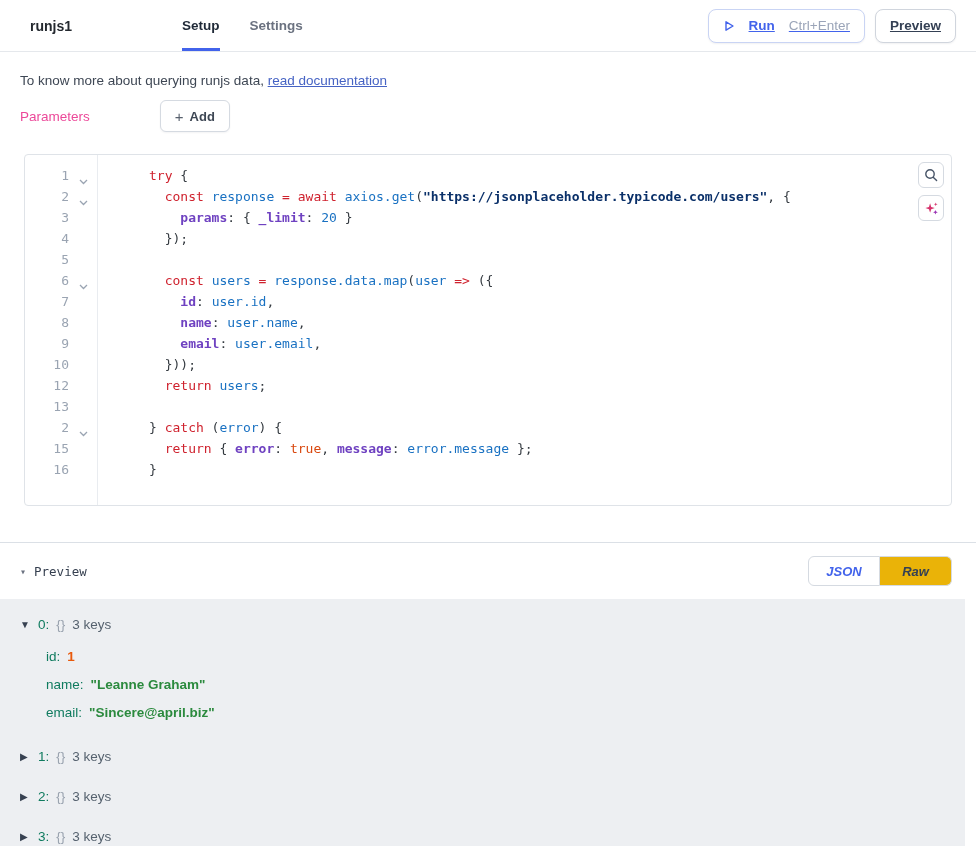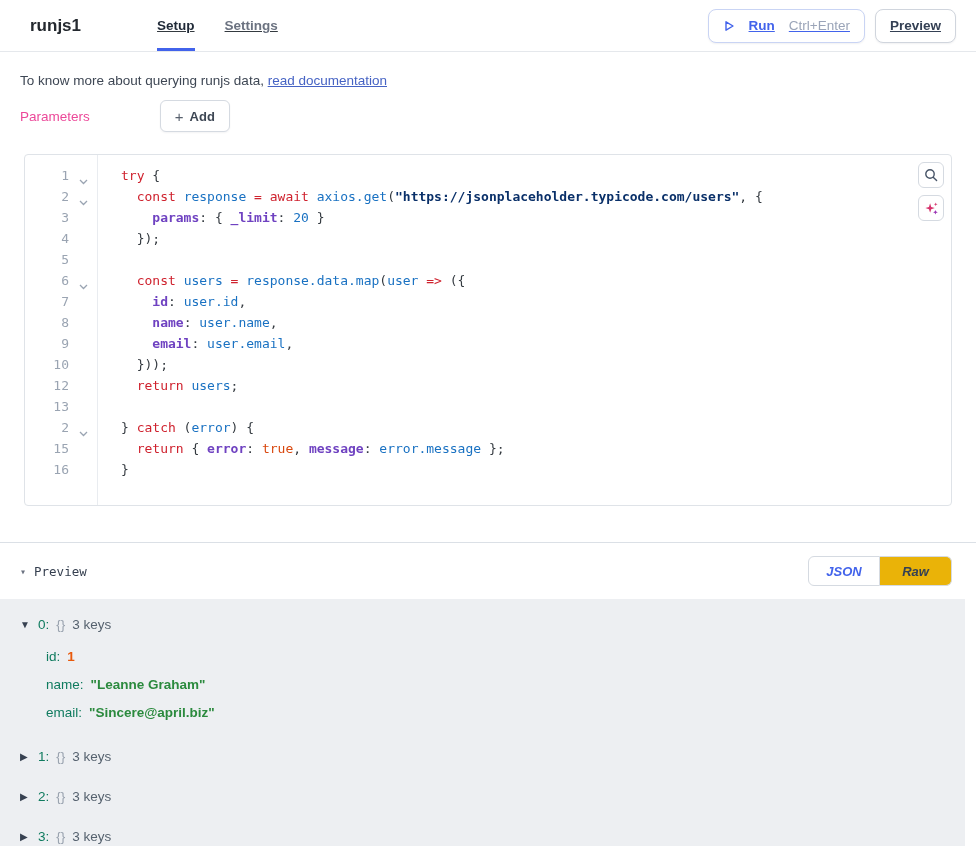--- a/index.html
+++ b/index.html
@@ -13,22 +13,22 @@
   .app { display: flex; flex-direction: column; width: 976px; height: 846px; }
 
   
   .topbar {
     display: flex; align-items: stretch;
     height: 52px; flex-shrink: 0;
     border-bottom: 1px solid #e5e8ec;
     padding: 0 20px 0 30px;
     background: #fff;
   }
-  .query-title { align-self: center; font-size: 17px; font-weight: 700; color: #24292f; }
-  .tabs { display: flex; margin-left: 76px; gap: 30px; text-decoration: underline; }
+  .query-title { align-self: center; font-size: 14px; font-weight: 700; color: #24292f; }
+  .tabs { display: flex; margin-left: 110px; gap: 30px; }
   .tab {
     display: flex; align-items: center; padding-top: 3px;
     font-size: 13.5px; font-weight: 600; color: #6b7280;
     border-bottom: 3px solid transparent; cursor: pointer;
   }
   .tab.active { color: #1f2937; border-bottom-color: #4263eb; }
   .actions { margin-left: auto; display: flex; align-items: center; gap: 10px; }
   .btn {
     display: flex; align-items: center; gap: 14px;
     background: #fff; border-radius: 8px; height: 34px; padding: 0 14px;
@@ -61,21 +61,21 @@
   .editor {
     position: relative; margin-top: 22px; margin-left: 4px;
     height: 352px; border: 1px solid #dfe3e8; border-radius: 4px;
     background: #fff; overflow: hidden; padding-top: 10px;
     font-family: "DejaVu Sans Mono", monospace; font-size: 13px;
   }
   .gutter-sep { position: absolute; left: 72px; top: 0; bottom: 0; width: 1px; background: #e9ecf0; }
   .code-line { display: flex; height: 21px; line-height: 21px; }
   .lineno { width: 44px; text-align: right; color: #9aa4b2; flex-shrink: 0; }
   .fold { width: 28px; text-align: center; flex-shrink: 0; padding-top: 5px; }
-  .code-text { padding-left: 24px; white-space: pre; color: #343a40; }
+  .code-text { padding-left: 24px; white-space: pre; color: #343a40; margin-left: 28px; }
   .c-kw   { color: #cf222e; }
   .c-var  { color: #1971c2; }
   .c-str  { color: #0a3069; font-weight: 600; }
   .c-prop { color: #6f42c1; font-weight: bold; }
   .c-num  { color: #1971c2; }
   .c-atom { color: #d9480f; }
   .c-pl   { color: #343a40; }
   .editor-tools { position: absolute; top: 7px; right: 7px; display: flex; flex-direction: column; gap: 7px; }
   .tool-btn {
     width: 26px; height: 26px; border: 1px solid #d5dae1; border-radius: 6px;

